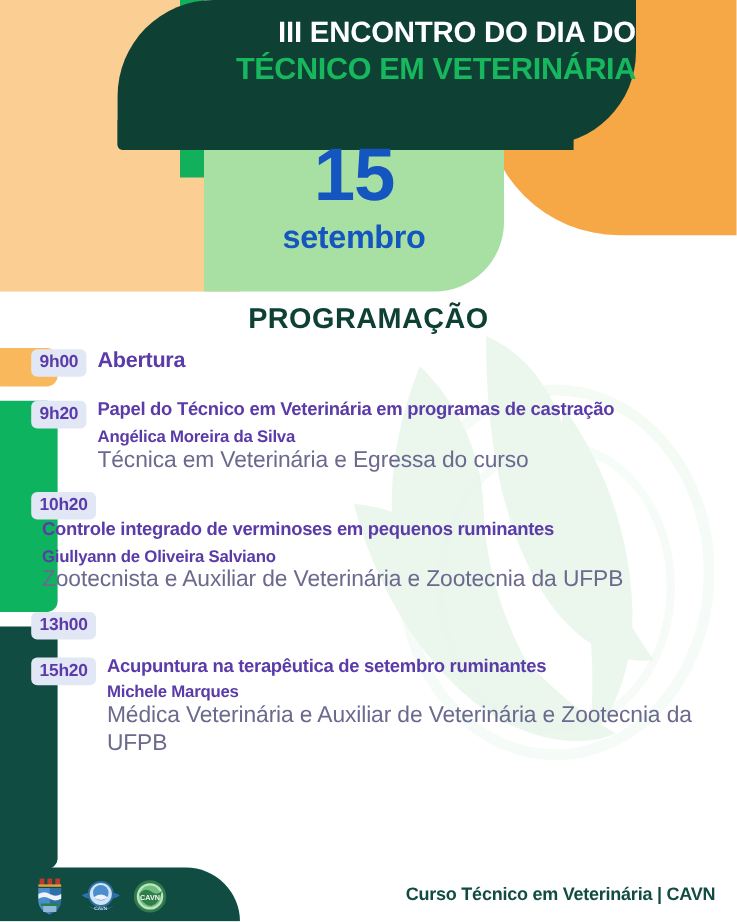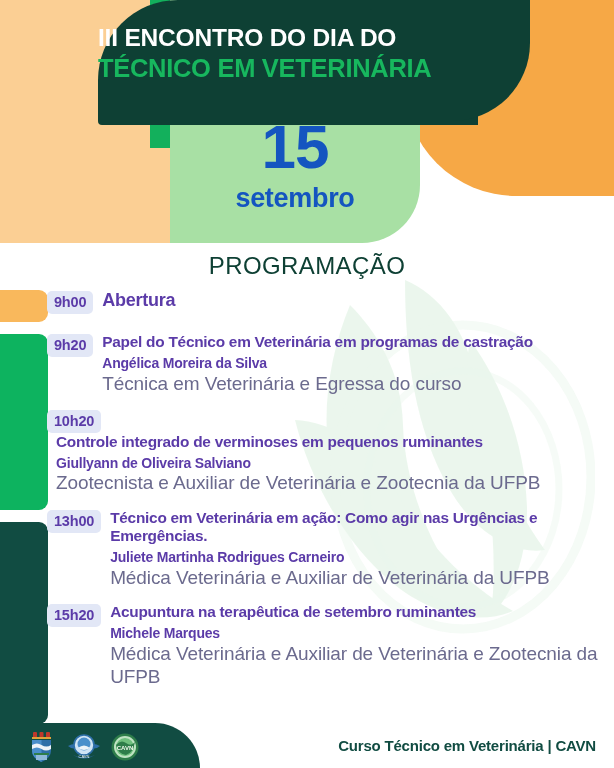--- a/index.html
+++ b/index.html
@@ -57,23 +57,23 @@
   .hdr-dark-bottom {
     position: absolute;
     left: 98px; top: 100px;
     width: 380px; height: 25px;
     background: #0E4034;
     border-bottom-left-radius: 4px;
   }
 
   .title-wrap {
     position: absolute;
-    left: 98px; top: 24px;
+    left: 98px; top: 14px;
     width: 432px;
-    text-align: left;
+    text-align: right;
     z-index: 6;
   }
   .title-line1 {
     color: #FFFFFF;
     font-size: 24.5px;
     font-weight: 800;
     letter-spacing: -0.2px;
     line-height: 1.18;
     white-space: nowrap;
   }
@@ -119,21 +119,21 @@
   }
 
   
   .prog-heading {
     position: absolute;
     left: 0; top: 252px;
     width: 614px;
     text-align: center;
     color: #0E4034;
     font-size: 24px;
-    font-weight: 400;
+    font-weight: 700;
     letter-spacing: 0.4px;
     z-index: 5;
   }
 
   .sched {
     position: absolute;
     left: 0; top: 286px;
     width: 614px;
     z-index: 5;
   }
@@ -146,21 +146,21 @@
     border-radius: 9px;
   }
   .rail-orange { background: #F9B85C; }
   .rail-green  { background: #0DB35F; }
   .rail-dark   { background: #114C42; }
 
   .row {
     position: relative;
     display: flex;
     align-items: flex-start;
-    padding-left: 47px;
+    padding-left: 26px;
     padding-right: 10px;
     box-sizing: border-box;
   }
   .time-badge {
     flex: none;
     background: #E2E7F6;
     color: #5B3BA8;
     font-size: 14.5px;
     font-weight: 800;
     border-radius: 5px;
@@ -287,25 +287,20 @@
       <div class="time-badge">10h20</div>
       <div class="row-body">
         <div class="row-title">Controle integrado de verminoses em pequenos ruminantes</div>
         <div class="row-speaker">Giullyann de Oliveira Salviano</div>
         <div class="row-role">Zootecnista e Auxiliar de Veterinária e Zootecnia da UFPB</div>
       </div>
     </div>
 
     <div class="row" style="margin-top:14px;">
       <div class="time-badge">13h00</div>
-      <div class="row-body">
-        <div class="row-title">Técnico em Veterinária em ação: Como agir nas Urgências e Emergências.</div>
-        <div class="row-speaker">Juliete Martinha Rodrigues Carneiro</div>
-        <div class="row-role">Médica Veterinária e Auxiliar de Veterinária da UFPB</div>
-      </div>
     </div>
 
     <div class="row" style="margin-top:14px;">
       <div class="time-badge">15h20</div>
       <div class="row-body">
         <div class="row-title">Acupuntura na terapêutica de setembro ruminantes</div>
         <div class="row-speaker">Michele Marques</div>
         <div class="row-role">Médica Veterinária e Auxiliar de Veterinária e Zootecnia da UFPB</div>
       </div>
     </div>

